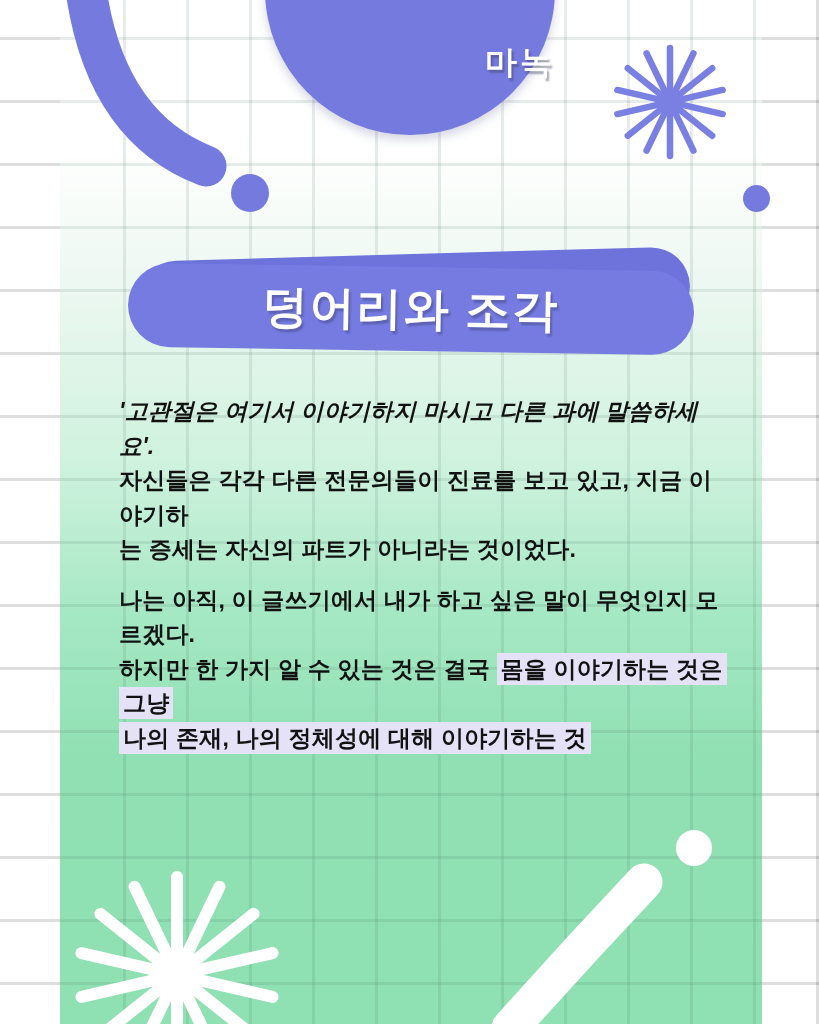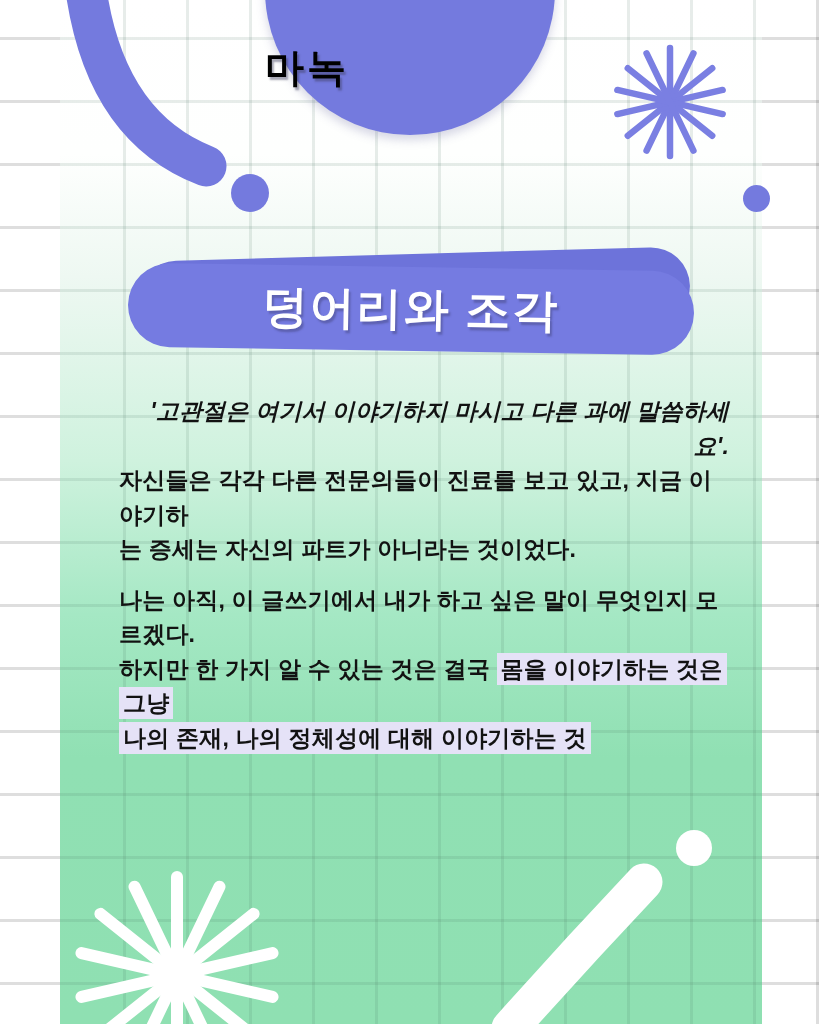--- a/index.html
+++ b/index.html
@@ -20,22 +20,22 @@
       linear-gradient(180deg, #ffffff 0%, #fefffe 15%, #eef8f2 27%, #cff2de 45%, #a5e8c4 60%, #90e0b3 74%, #8fe0b2 100%);
     background-position:0 -23px, 3px 0, 0 0;
   }
   svg.deco{position:absolute;overflow:visible;}
   .arc-tl{left:0;top:0;}
   .badge{
     position:absolute;left:265px;top:-155px;width:290px;height:290px;border-radius:50%;
     background:#747ade;box-shadow:0 5px 10px rgba(90,90,150,0.25);
   }
   .badge-label{
-    position:absolute;left:0;top:196px;width:100%;text-align:left;
-    color:#000000;font-size:39px;font-weight:bold;letter-spacing:3px;
+    position:absolute;left:0;top:196px;width:100%;text-align:right;
+    color:#ffffff;font-size:32px;font-weight:bold;letter-spacing:3px;
     text-shadow:2px 3px 2px rgba(60,60,90,0.45);
   }
   .dot{position:absolute;border-radius:50%;background:#747ade;}
   .dot-a{left:231px;top:174px;width:38px;height:38px;}
   .dot-b{left:743px;top:185px;width:27px;height:27px;}
   .dot-white{left:676px;top:830px;width:36px;height:36px;background:#ffffff;}
   .pill{position:absolute;border-radius:44px;}
   .pill-back{left:138px;top:254px;width:552px;height:78px;background:#6d73da;transform:rotate(-1.6deg);}
   .pill-front{
     left:128px;top:267px;width:566px;height:84px;background:#757be1;transform:rotate(0.9deg);
@@ -43,21 +43,21 @@
   }
   .pill-front .title-text{
     color:#ffffff;font-size:45px;font-weight:bold;letter-spacing:2px;
     text-shadow:2px 3px 2px rgba(50,50,90,0.35);
   }
   .article{
     position:absolute;left:119px;top:394px;width:610px;
     color:#121212;font-size:23px;font-weight:bold;line-height:34.5px;letter-spacing:0.2px;
   }
   .para{margin:0;white-space:pre-line;}
-  .para.italic{font-style:italic;text-align:right;}
+  .para.italic{font-style:italic;}
   .para.gap{margin-top:16px;}
   .hl{
     background:#e5e2f7;padding:3px 4px;
     -webkit-box-decoration-break:clone;box-decoration-break:clone;
   }
 </style>
 </head>
 <body>
 
 <div class="page">

